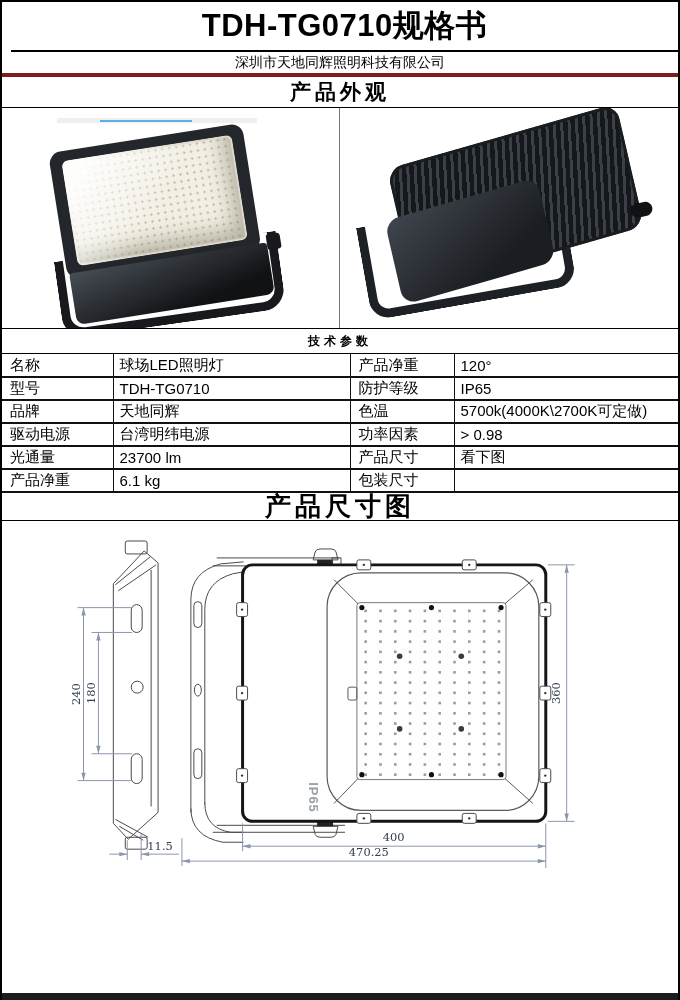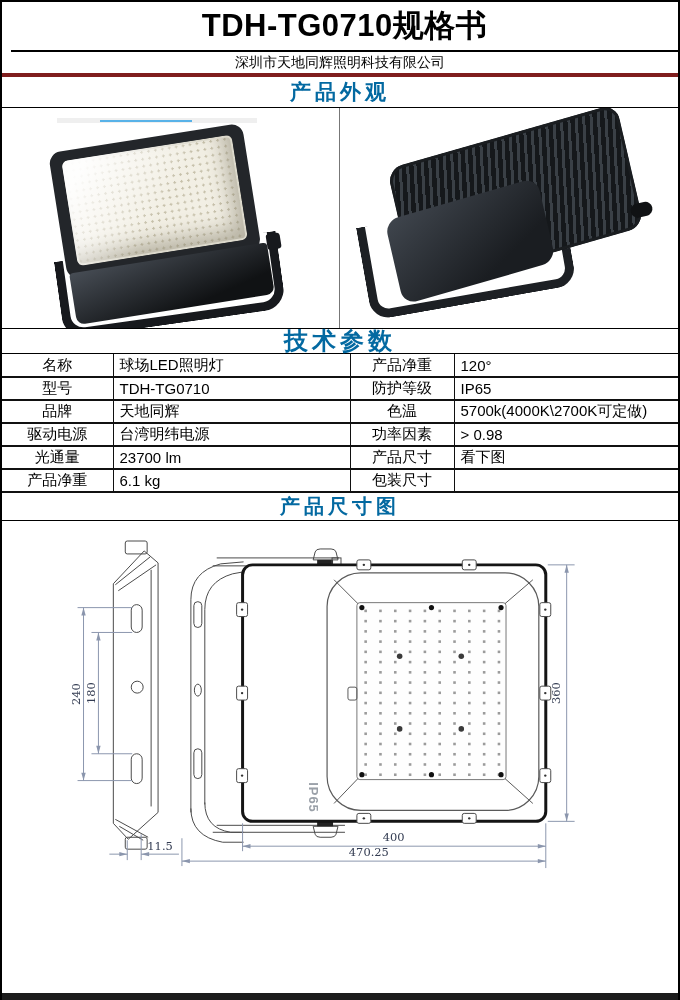--- a/index.html
+++ b/index.html
@@ -5,24 +5,24 @@
   html,body{margin:0;padding:0;background:#fff;}
   *{box-sizing:border-box;}
   body{font-family:"Liberation Sans","DejaVu Sans",sans-serif;color:#000;}
   .sheet{position:relative;width:680px;height:1000px;background:#fff;border-left:2px solid #000;border-right:2px solid #000;border-top:2px solid #000;overflow:hidden;}
 
   .title-row{height:50px;border-bottom:2px solid #000;display:flex;align-items:center;justify-content:center;margin-left:9px;}
   .title-row h1{margin:0;font-size:31px;font-weight:700;letter-spacing:0.5px;}
 
   .company-row{height:25px;border-bottom:4px solid #7f1d1d;display:flex;align-items:center;justify-content:center;font-size:14px;}
 
-  .green-header{border-bottom:1px solid #000;display:flex;align-items:center;justify-content:center;font-weight:700;color:#0369a1;letter-spacing:4px;}
+  .green-header{border-bottom:1px solid #000;display:flex;align-items:center;justify-content:center;font-weight:700;color:#000000;letter-spacing:4px;}
   .gh1{height:31px;font-size:21px;}
-  .gh2{height:25px;font-size:24px;}
-  .gh3{height:28px;font-size:20px;}
+  .gh2{height:25px;font-size:12px;}
+  .gh3{height:28px;font-size:26px;}
 
   .photos-row{height:221px;border-bottom:1px solid #000;display:flex;}
   .photo-cell{position:relative;height:100%;overflow:hidden;background:#fff;}
   .photo-cell.left{width:338px;border-right:1px solid #777;}
   .photo-cell.right{width:337px;}
 
   
   .pf-graystrip{position:absolute;left:55px;top:10px;width:200px;height:5px;background:#efefef;}
   .pf-blueline{position:absolute;left:98px;top:12px;width:92px;height:2px;background:#58b2e8;}
   .pf-wrap{position:absolute;left:58px;top:20px;width:210px;height:185px;transform:rotate(-9deg);}
@@ -37,21 +37,21 @@
   .pb-wrap{position:absolute;left:28px;top:28px;width:290px;height:172px;transform:rotate(-13deg);}
   .pb-fins{position:absolute;left:34px;top:0;width:238px;height:126px;border-radius:16px;background:repeating-linear-gradient(100deg,#15181b 0 4.5px,#3a4046 4.5px 7.5px);box-shadow:inset 0 0 0 3px #1a1d20;transform:skewY(-3deg);}
   .pb-cover{position:absolute;left:20px;top:52px;width:158px;height:86px;border-radius:14px;background:linear-gradient(150deg,#40464e,#1a1d21 75%);transform:skewY(-3deg);}
   .pb-bracket{position:absolute;left:-12px;top:62px;width:208px;height:94px;border:9px solid #1d2024;border-top:none;border-radius:0 0 20px 20px;transform:rotate(3deg);}
   .pb-knob{position:absolute;left:262px;top:96px;width:22px;height:14px;background:#101214;border-radius:7px;}
 
   
   table.spec{width:100%;border-collapse:collapse;table-layout:fixed;}
   table.spec td{height:23px;border-bottom:2px solid #111;border-right:1px solid #111;font-size:15px;padding:0 6px;overflow:hidden;white-space:nowrap;}
   table.spec td:last-child{border-right:none;}
-  table.spec td.lbl{text-align:center;padding:0 2px;}
+  table.spec td.lbl{text-align:left;padding:0 8px;}
   table.spec td.val{text-align:left;}
 
   .diagram{position:relative;height:381px;background:#fff;}
   .dimtxt{font-family:"DejaVu Serif","Liberation Serif",serif;font-size:11.5px;fill:#333c52;}
   .iptxt{font-family:"Liberation Sans",sans-serif;font-size:13px;font-weight:700;fill:#9aa0a8;letter-spacing:1px;}
 
   .bottom-strip{position:absolute;left:-2px;bottom:0;width:680px;height:7px;background:#1c1c1c;}
 </style>
 </head>
 <body>

